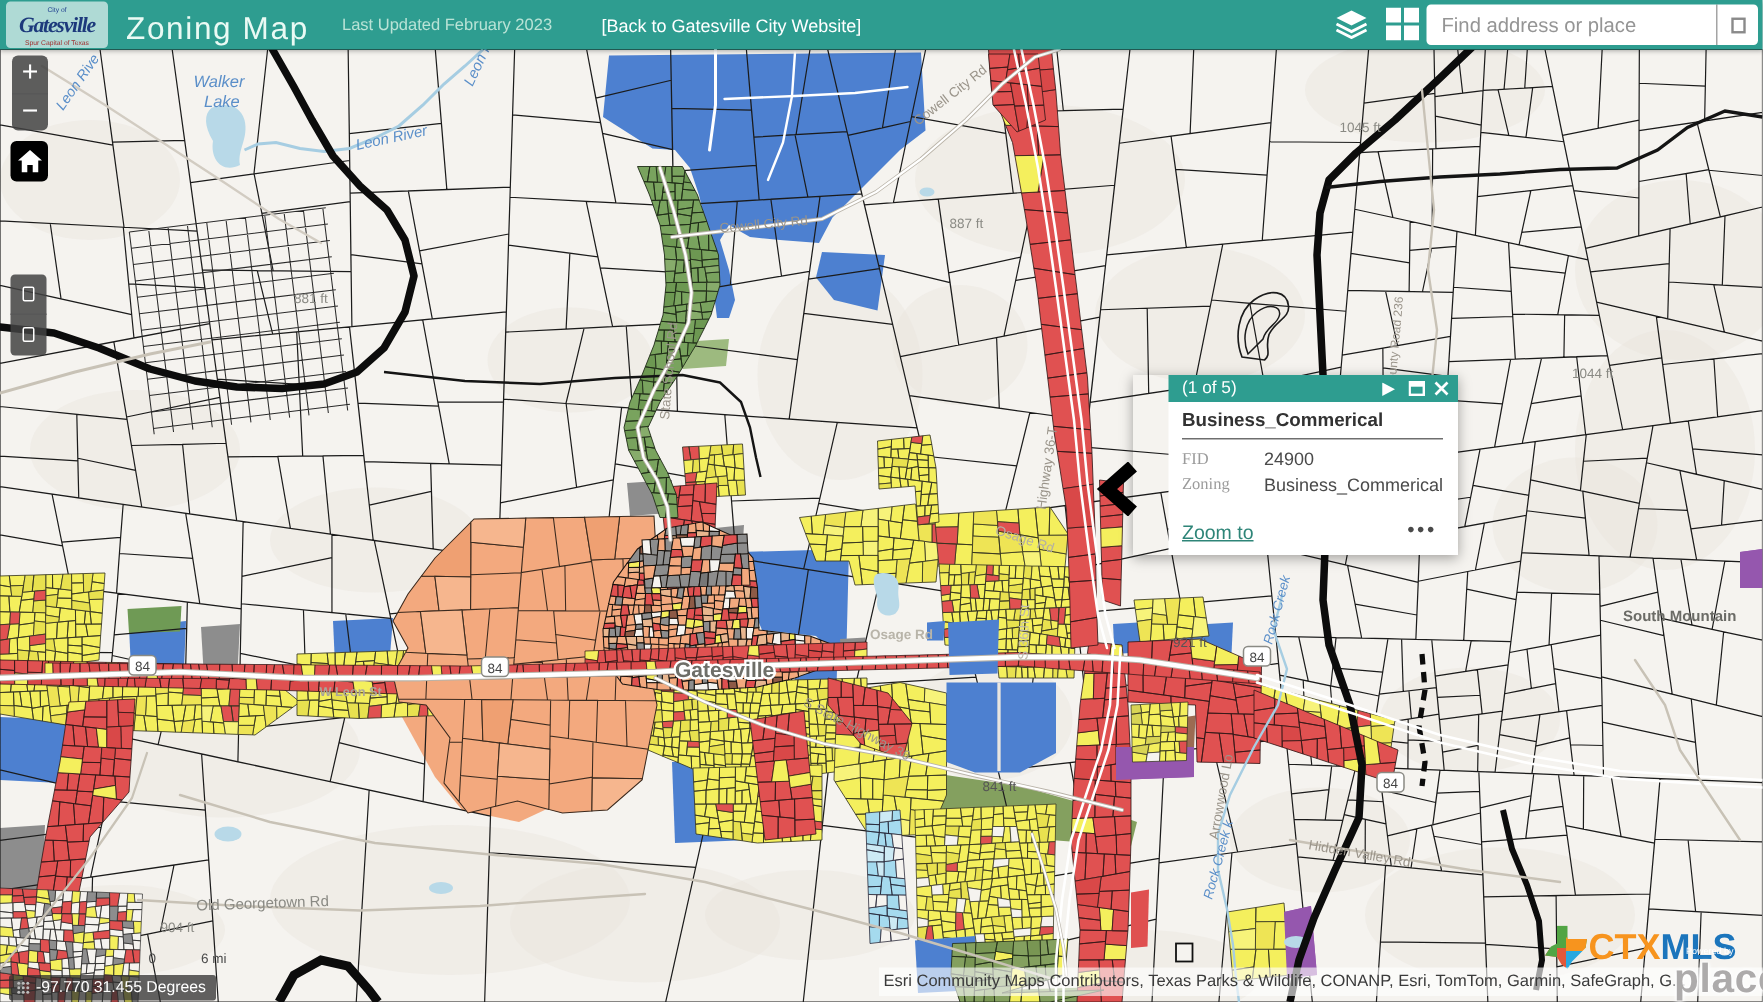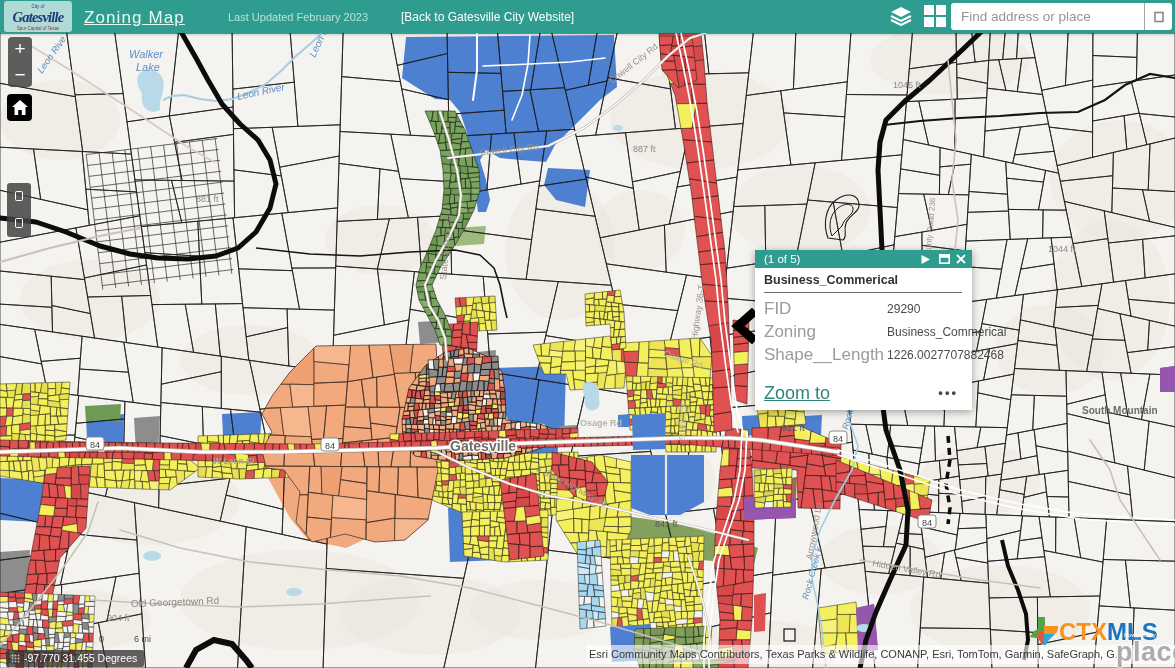--- a/index.html
+++ b/index.html
@@ -2,46 +2,46 @@
 <html><head><meta charset="utf-8">
 <style>
 * {box-sizing: border-box;}
 html,body{margin:0;padding:0;width:1175px;height:668px;overflow:hidden;font-family:"Liberation Sans",sans-serif;}
 #map{position:absolute;left:0;top:0;}
 #header{position:absolute;left:0;top:0;width:100%;height:33px;background:#2e9d90;display:flex;align-items:center;z-index:20;box-shadow:0 1px 3px rgba(0,0,0,0.3);}
 #logo{position:absolute;left:4px;top:1px;width:68px;height:31px;background:rgba(255,255,255,0.62);border-radius:3px;text-align:center;line-height:1;}
 #logo .l1{font-size:4.5px;color:#1f3f8f;margin-top:4px;}
 #logo .l2{font-family:"Liberation Serif",serif;font-style:italic;font-weight:bold;font-size:14.5px;color:#1d3a7c;margin-top:0.5px;letter-spacing:-0.8px;}
 #logo .l3{font-size:4.5px;color:#a03030;margin-top:2px;}
-#ztitle{position:absolute;left:84px;top:8px;color:#eafaf4;font-size:17px;letter-spacing:1.1px;text-decoration:underline;}
+#ztitle{position:absolute;left:84px;top:8px;color:#eafaf4;font-size:21px;letter-spacing:1.1px;}
 #updated{position:absolute;left:228px;top:10.5px;color:#b9e3d6;font-size:11px;}
 #backlink{position:absolute;left:401px;top:10px;color:#fff;font-size:12px;}
 #searchbox{position:absolute;left:951px;top:3px;width:221px;height:27px;background:#fff;border-radius:3px;display:flex;align-items:center;}
 #searchbox .ph{color:#959595;font-size:13.5px;padding-left:10px;flex:1;}
 #searchbox .sep{width:1.5px;height:27px;background:#5a5a5a;opacity:0.55;}
 #searchbox .mag{width:27px;display:flex;align-items:center;justify-content:center;}
 #coords{position:absolute;left:6px;top:650px;height:17px;background:rgba(45,45,45,0.75);border-radius:2px;color:#fff;font-size:10.5px;line-height:17px;padding:0 7px 0 18px;z-index:15;}
 #coords .dots{position:absolute;left:5px;top:4px;width:9px;height:9px;}
 #attrib{position:absolute;left:586px;top:645px;width:589px;height:19px;background:rgba(255,255,255,0.62);color:#3a3a3a;font-size:11px;line-height:19px;padding-left:3px;white-space:nowrap;overflow:hidden;z-index:14;}
 #zoomctl{position:absolute;left:8px;top:37px;width:24px;height:50px;background:rgba(66,66,66,0.85);border-radius:4px;color:#fff;z-index:15;}
 #zoomctl .b{height:25px;text-align:center;font-size:19px;line-height:24px;}
 #homebtn{position:absolute;left:7px;top:94px;width:25px;height:27px;background:#000;border-radius:4px;z-index:15;display:flex;align-items:center;justify-content:center;}
 #sidebtns{position:absolute;left:7px;top:183px;width:24px;height:54px;background:rgba(66,66,66,0.85);border-radius:3px;z-index:15;}
 #sidebtns .sq{width:8px;height:10px;border:1.5px solid #fff;border-radius:1.5px;margin:8px auto 8px auto;}
-#popup{position:absolute;left:755px;top:250px;width:217px;z-index:25;box-shadow:0 2px 8px rgba(0,0,0,0.35);}
+#popup{position:absolute;left:755px;top:250px;width:217px;z-index:25;box-shadow:0 2px 8px rgba(0,0,0,0.35);padding-left:24px;}
 #popup .hd{height:18px;background:#2e9d90;color:#fff;font-size:11.5px;line-height:18px;padding-left:9px;position:relative;}
 #popup .hd .ic{position:absolute;top:0;color:#fff;font-size:10px;line-height:18px;}
 #popup .bd{background:#fff;padding:5px 10px 6px 9px;}
 #popup .ttl{font-size:12.5px;line-height:15px;font-weight:bold;color:#323232;margin-bottom:4px;}
 #popup hr{border:none;border-top:1.5px solid #6e6e6e;margin:0 0 4px 0;}
 #popup table{border-collapse:collapse;font-size:12px;} #popup td.v{white-space:nowrap;}
-#popup td{padding:1.6px 0;} #popup td.k{font-size:17px;}
+#popup td{padding:1.6px 0;} #popup td.k{font-size:11px;font-family:Liberation Serif, serif;}
 #popup td.k{color:#9b9b9b;width:70px;padding-right:3px;}
 #popup td.v{color:#4a4a4a;}
-#popup .zoomto{margin-top:16px;margin-bottom:0;font-size:18px;color:#2e8578;text-decoration:underline;display:inline-block;}
+#popup .zoomto{margin-top:16px;margin-bottom:0;font-size:13px;color:#2e8578;text-decoration:underline;display:inline-block;}
 #popup .dots3{position:absolute;right:14px;bottom:10px;color:#4a4a4a;font-size:13px;letter-spacing:2px;font-weight:bold;}
 #ctxmls{position:absolute;left:1030px;top:617px;z-index:13;display:flex;align-items:center;}
 #ctxmls .t1{font-size:24px;font-weight:bold;color:#f7941e;letter-spacing:0px;}
 #ctxmls .t2{font-size:24px;font-weight:bold;color:#1b75bc;}
 #esrilogo{position:absolute;left:1116px;top:637px;z-index:15;font-size:27px;font-weight:bold;color:#adabab;text-shadow:0 0 3px #fff,0 0 3px #fff,0 0 5px #fff;letter-spacing:0.5px;}#pwb{position:absolute;left:1124px;top:632px;z-index:15;font-size:6px;color:#fff;}
 #scalebar{position:absolute;left:99px;top:634px;color:#4a4a4a;font-size:9px;z-index:12;}
 </style></head>
 <body>
 <div id="map"><svg width="1175" height="668" viewBox="0 0 1175 668">
 <rect width="1175" height="668" fill="#f5f3ef"></rect>
@@ -369,29 +369,25 @@
         <path d="M1 1 L9 9 M9 1 L1 9" stroke="#fff" stroke-width="1.8"></path>
       </svg>
   </div>
   <div class="bd">
     <div class="ttl">Business_Commerical</div>
     <hr>
     <table>
       <tbody>
           <tr>
             <td class="k">FID</td>
-            <td class="v">29290</td>
+            <td class="v">24900</td>
           </tr>
       <tr>
             <td class="k">Zoning</td>
             <td class="v">Business_Commerical</td>
-          </tr>
-      <tr>
-            <td class="k">Shape__Length</td>
-            <td class="v">1226.0027707882468</td>
           </tr>
     </tbody>
       </table>
     <div class="zoomto">Zoom to</div>
     <div class="dots3">•••</div>
   </div>
 </div>
 <div id="scalebar">0&nbsp;&nbsp;&nbsp;&nbsp;&nbsp;&nbsp;&nbsp;&nbsp;&nbsp;&nbsp;&nbsp;&nbsp;6 mi</div>
 <div id="coords"><svg class="dots" viewBox="0 0 9 9">
       <g fill="#bbb">

